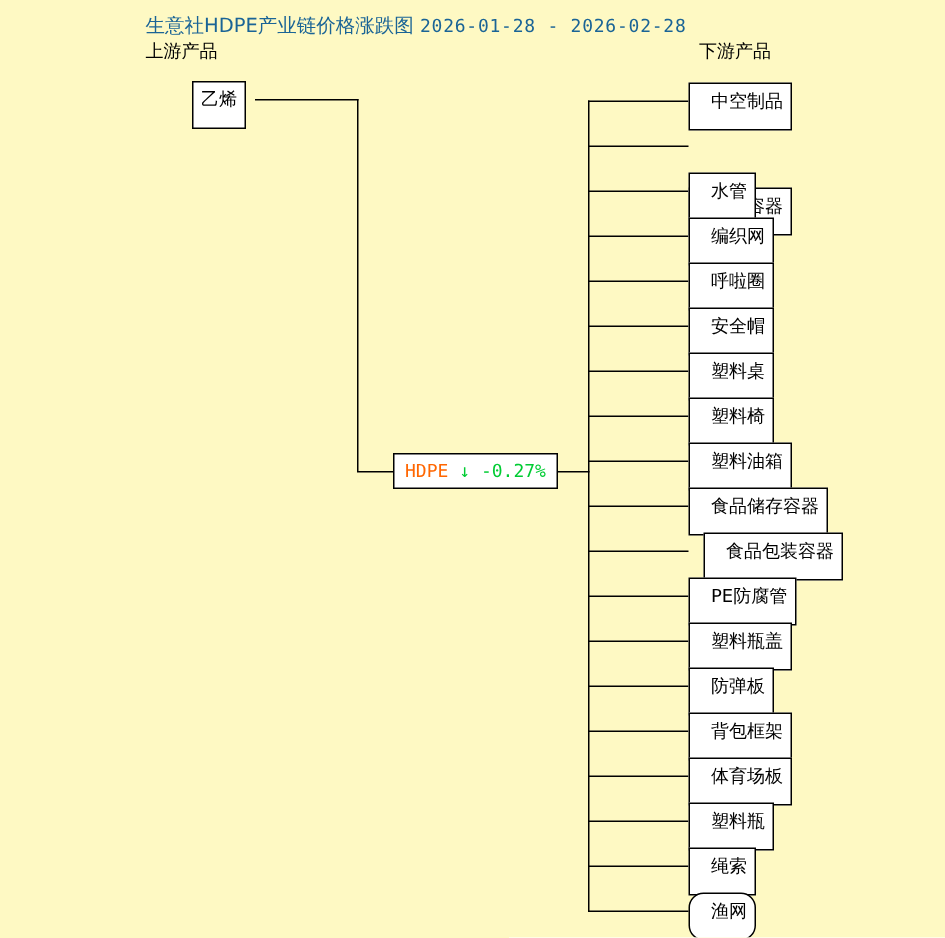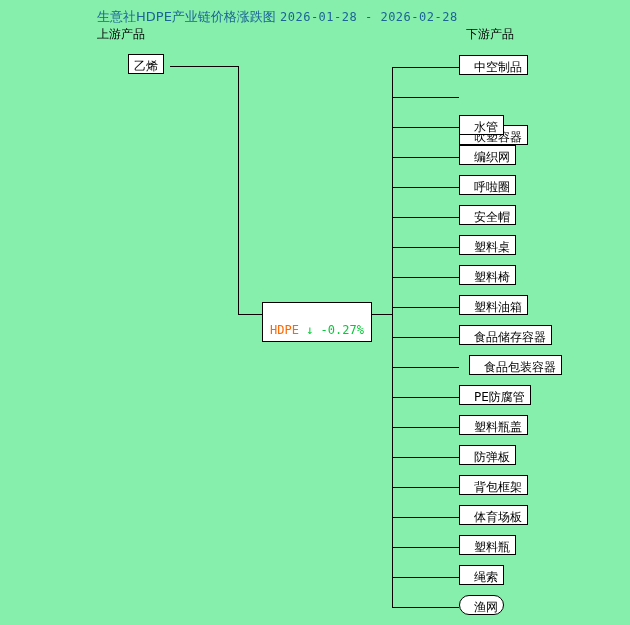--- a/index.html
+++ b/index.html
@@ -7,21 +7,21 @@
     padding: 0;
     background: #ffffff;
   }
   body {
     font-family: "Liberation Sans", "DejaVu Sans", sans-serif;
   }
   #canvas {
     position: relative;
     width: 630px;
     height: 625px;
-    background: #86efac;
+    background: #fef9c3;
     overflow: hidden;
   }
   .title {
     position: absolute;
     left: 97px;
     top: 8px;
     font-size: 13px;
     color: #1a6496;
     white-space: nowrap;
     letter-spacing: 0px;
@@ -40,38 +40,38 @@
     font-family: "DejaVu Sans", sans-serif;
   }
   #head-up { left: 97px; top: 26px; }
   #head-down { left: 466px; top: 26px; }
 
   .node {
     position: absolute;
     box-sizing: border-box;
     border: 1px solid #000000;
     background: #ffffff;
-    height: 20px;
+    height: 32px;
     line-height: 22px;
     font-size: 12px;
     color: #000000;
     white-space: nowrap;
     padding: 0 5px;
     font-family: "DejaVu Sans", sans-serif;
     z-index: 3;
   }
   #node-upstream {
     left: 128px;
     top: 54px;
   }
   #node-center {
     left: 262px;
     top: 302px;
-    height: 40px;
-    padding: 16px 7px;
+    height: 24px;
+    padding: 0 7px;
     font-family: "DejaVu Sans Mono", monospace;
   }
   #node-center .sym { color: #ff6600; }
   #node-center .chg { color: #00cc33; }
   #node-center .arrow { color: #00cc33; }
 
   .leaf {
     left: 459px;
     padding-left: 14px;
   }

